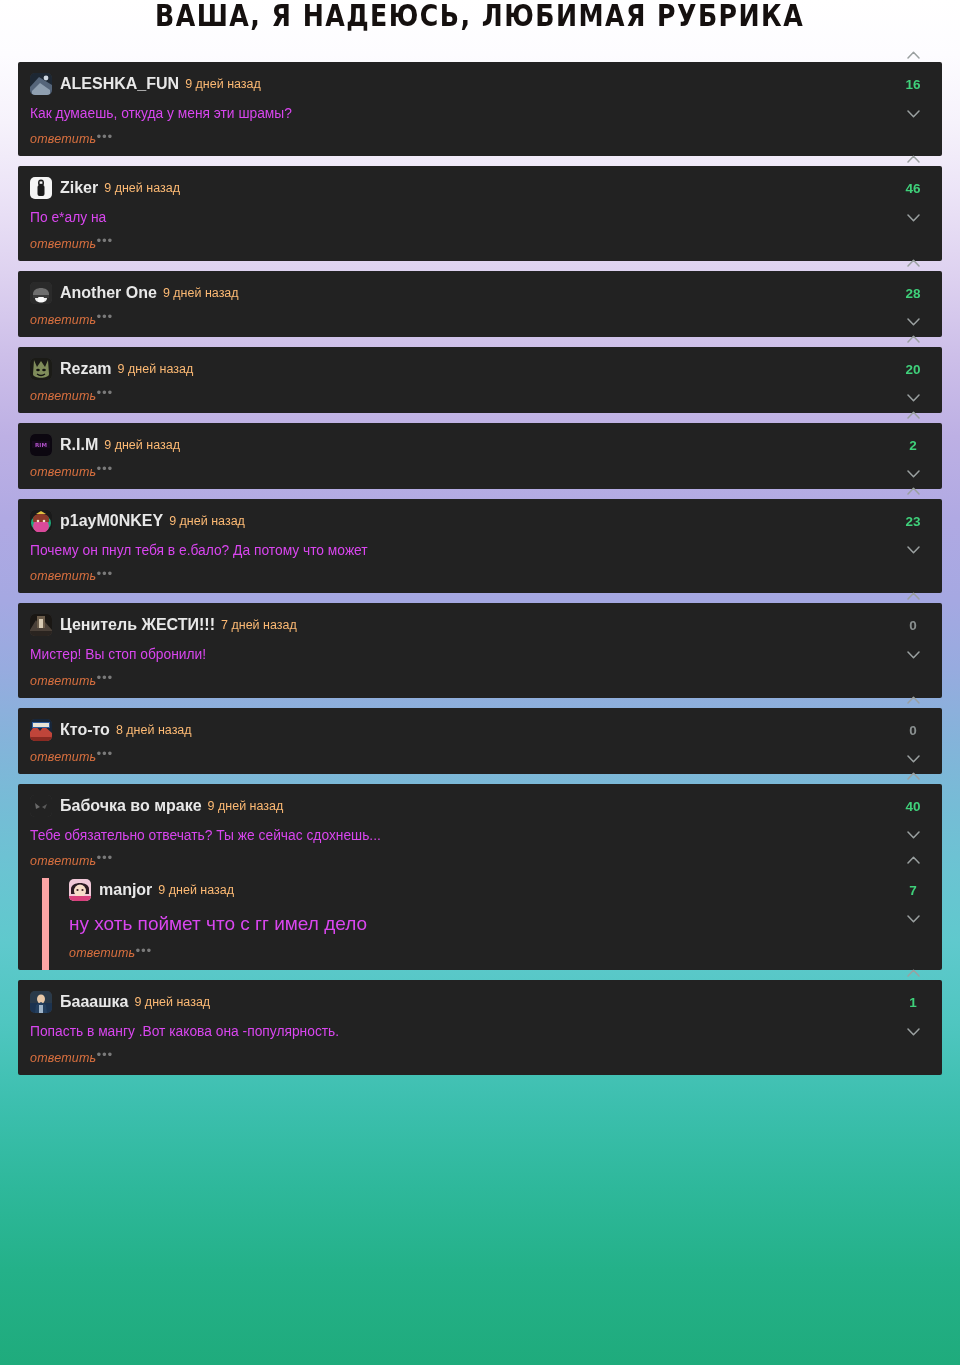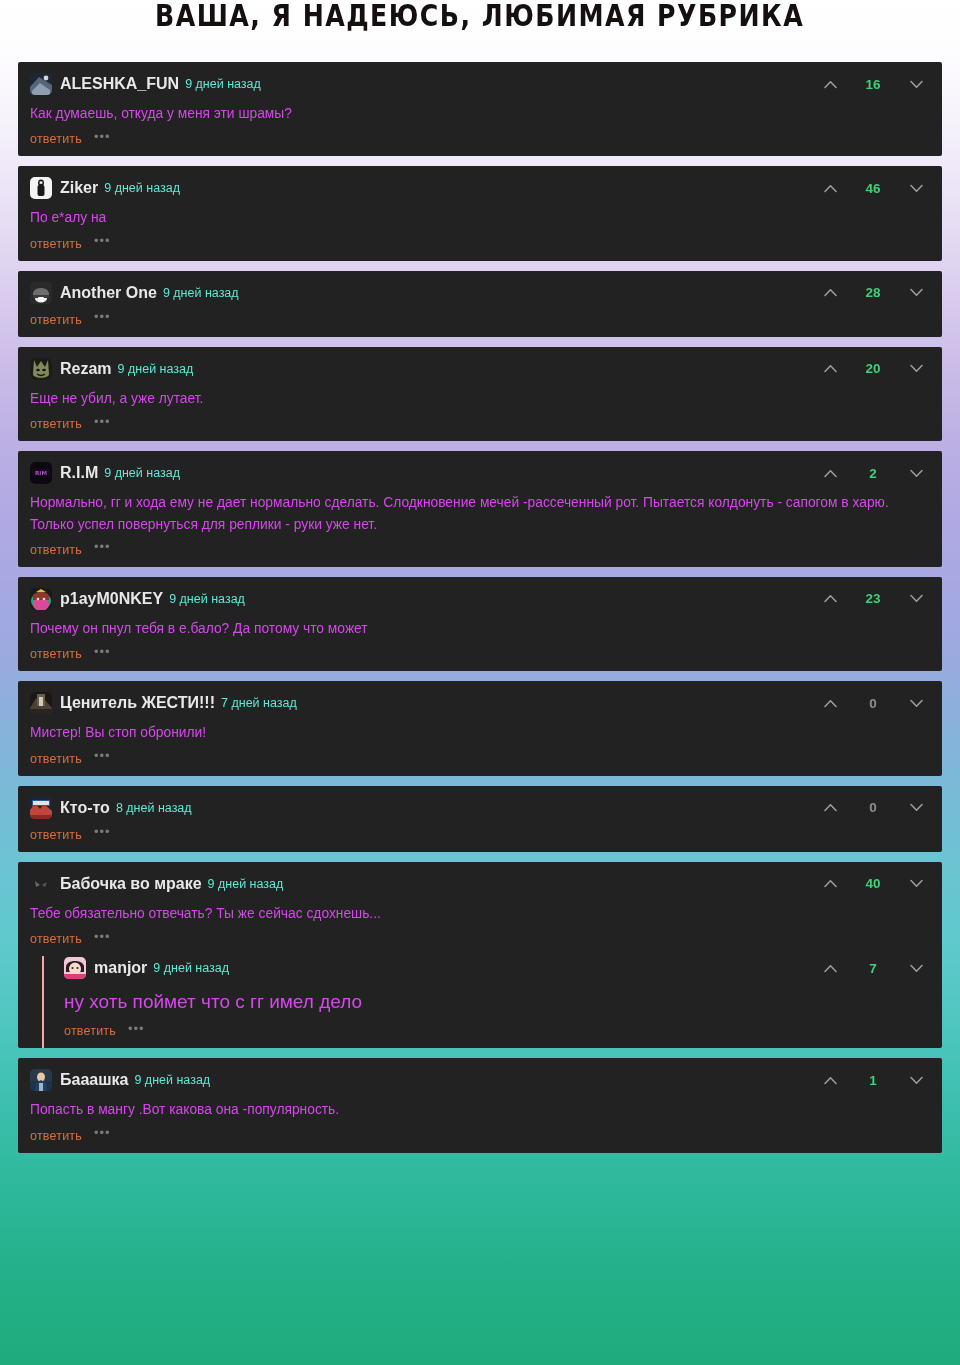--- a/index.html
+++ b/index.html
@@ -90,33 +90,34 @@
   .avatar svg { display: block; width: 100%; height: 100%; }
 
   .c-author {
     font-size: 16px;
     font-weight: 700;
     color: #e8e8e8;
     white-space: nowrap;
   }
   .c-time {
     font-size: 12.5px;
-    color: #5eead4;
+    color: #fdba74;
     margin-left: 6px;
     white-space: nowrap;
   }
 
   .c-votes {
     position: absolute;
     right: 0;
     top: 50%;
     transform: translateY(-50%);
     display: flex;
     align-items: center;
     gap: 12px;
+    flex-direction: column;
   }
   .vote-arrow {
     width: 28px;
     height: 20px;
     display: flex;
     align-items: center;
     justify-content: center;
     color: #9aa0a0;
   }
   .vote-arrow svg { display:block; }
@@ -133,41 +134,41 @@
     font-size: 13.8px;
     line-height: 1.55;
     color: #d946ef;
     padding: 7px 30px 0 0;
     white-space: pre-line;
   }
 
   .c-actions {
     display: flex;
     align-items: center;
-    gap: 12px;
     padding: 8px 0 10px 0;
+    font-style: italic;
   }
   .c-reply {
     font-size: 12.5px;
     color: #d9703f;
     letter-spacing: 0.2px;
   }
   .c-more {
     color: #7a7a7a;
     font-size: 13px;
     letter-spacing: 1px;
     line-height: 6px;
     padding-bottom: 5px;
   }
 
   
   .replies {
     margin-left: 12px;
     padding-left: 20px;
-    border-left: 2px solid #fca5a5;
+    border-left: 7px solid #fca5a5;
   }
   .replies .c-body { font-size: 19px; }
 </style>
 </head>
 <body>
 
 <div class="page-header">
   <div class="page-title">ВАША, Я НАДЕЮСЬ, ЛЮБИМАЯ РУБРИКА</div>
 </div>
 
@@ -288,21 +289,20 @@
             </svg>
           </span>
           <span class="vote-count">20</span>
           <span class="vote-arrow">
             <svg width="13" height="9" viewBox="0 0 13 9">
               <path d="M1 1.5 L6.5 7.2 L12 1.5" stroke="currentColor" stroke-width="1.5" fill="none" stroke-linecap="round" stroke-linejoin="round"></path>
             </svg>
           </span>
         </span>
       </div>
-      <div class="c-body">Еще не убил, а уже лутает.</div>
       <div class="c-actions">
         <a class="c-reply">ответить</a>
         <span class="c-more">•••</span>
       </div>
     </div>
     <div class="comment-card">
       <div class="c-head">
         <span class="avatar">
           <svg viewBox="0 0 22 22">
             <rect width="22" height="22" fill="#0c0710"></rect>
@@ -319,21 +319,20 @@
             </svg>
           </span>
           <span class="vote-count">2</span>
           <span class="vote-arrow">
             <svg width="13" height="9" viewBox="0 0 13 9">
               <path d="M1 1.5 L6.5 7.2 L12 1.5" stroke="currentColor" stroke-width="1.5" fill="none" stroke-linecap="round" stroke-linejoin="round"></path>
             </svg>
           </span>
         </span>
       </div>
-      <div class="c-body">Нормально, гг и хода ему не дает нормально сделать. Слодкновение мечей -рассеченный рот. Пытается колдонуть - сапогом в харю. Только успел повернуться для реплики - руки уже нет.</div>
       <div class="c-actions">
         <a class="c-reply">ответить</a>
         <span class="c-more">•••</span>
       </div>
     </div>
     <div class="comment-card">
       <div class="c-head">
         <span class="avatar">
           <svg viewBox="0 0 22 22">
             <rect width="22" height="22" fill="#1a1a1a"></rect>

